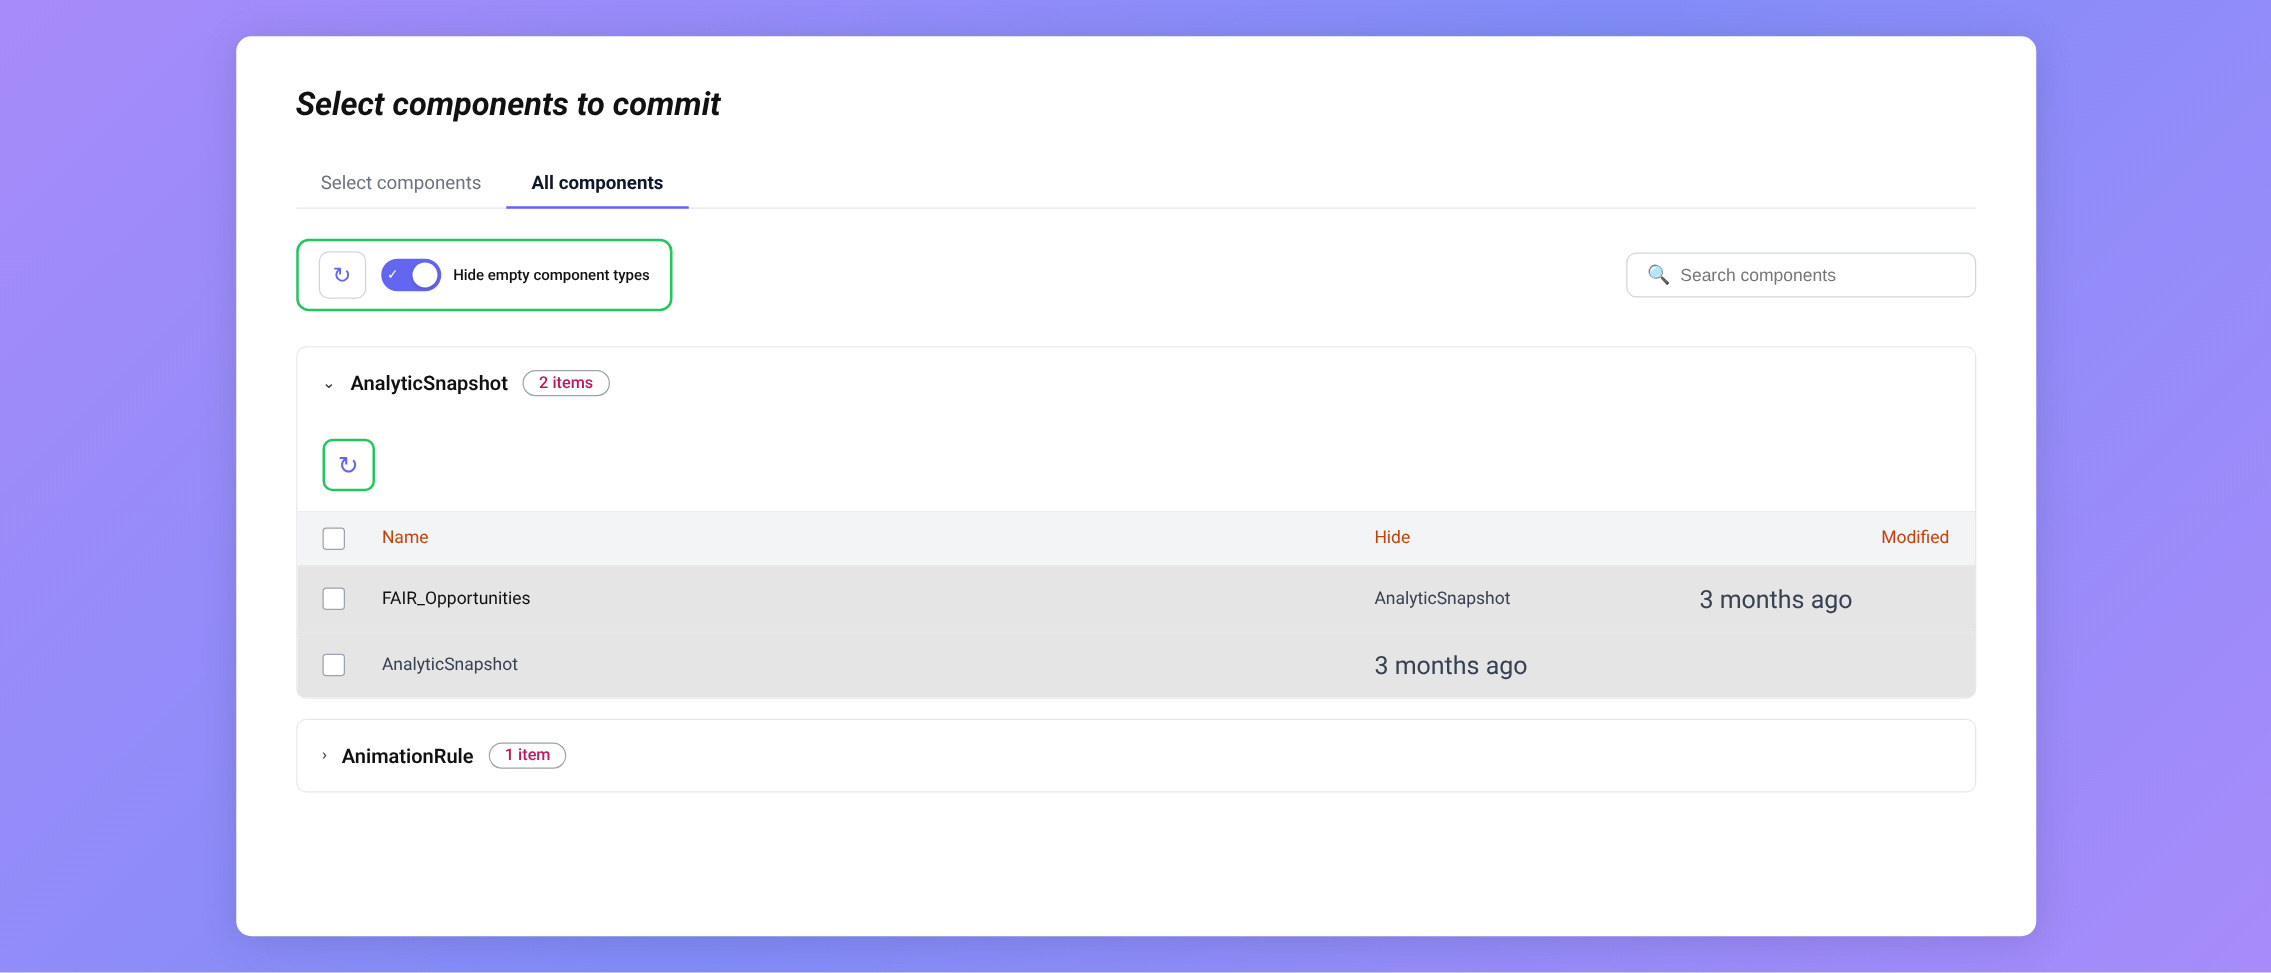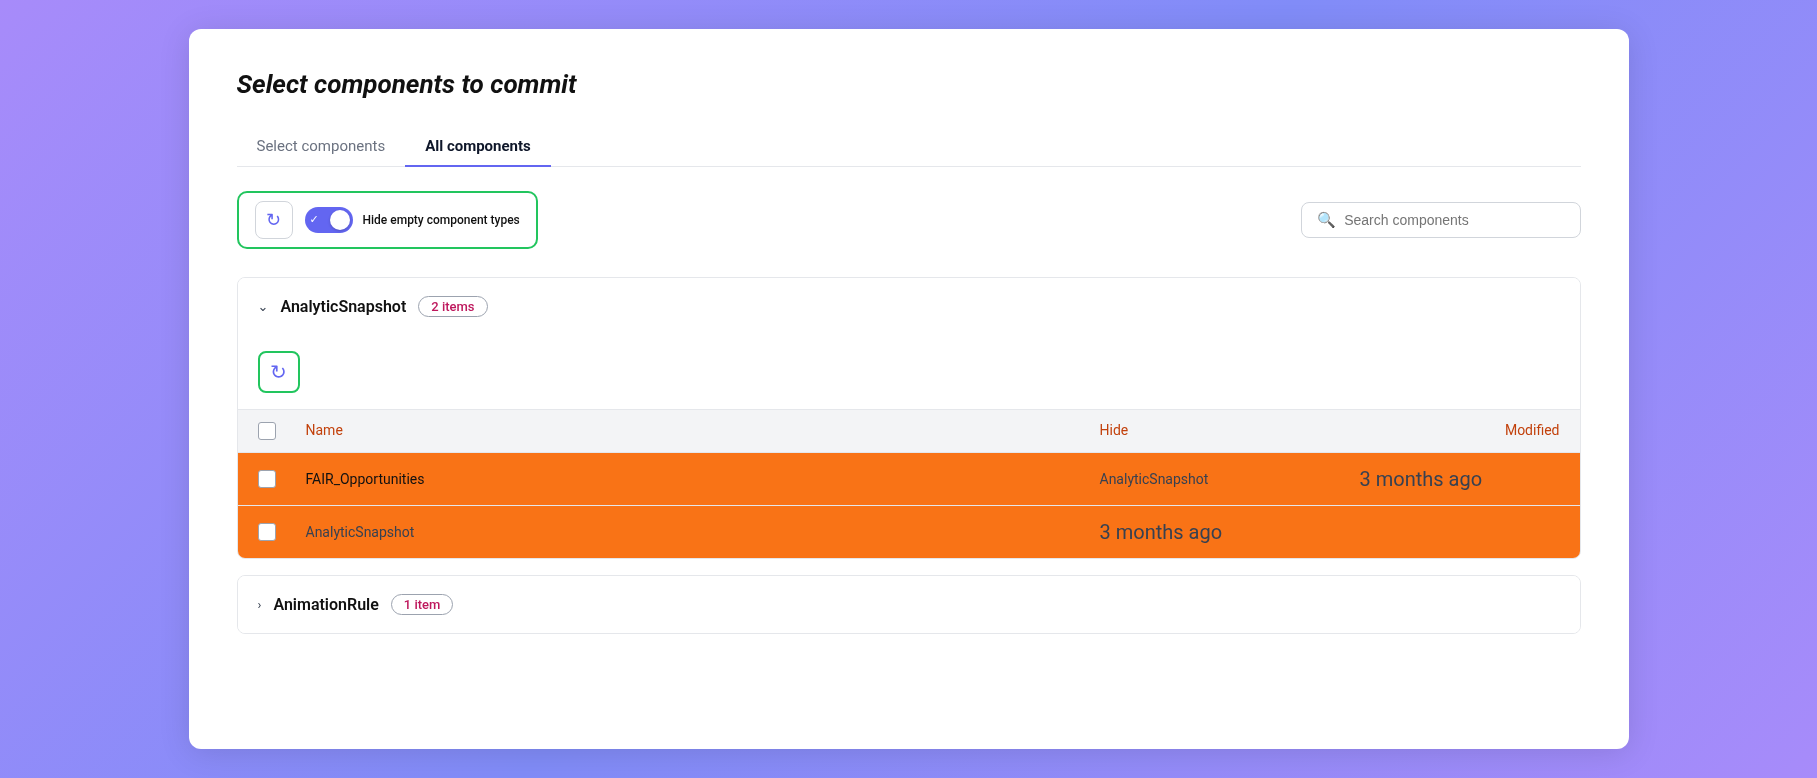--- a/index.html
+++ b/index.html
@@ -193,21 +193,21 @@
       font-size: 14px;
       font-weight: 400;
       color: #c2410c;
     }
     .table-row {
       display: grid;
       grid-template-columns: 48px 1fr 260px 200px;
       padding: 14px 20px;
       border-bottom: 1px solid #e5e7eb;
       align-items: center;
-      background: #f97316;
+      background: #e5e5e5;
     }
     .table-row:last-child {
       border-bottom: none;
     }
     .checkbox {
       width: 18px;
       height: 18px;
       border: 1.5px solid #9ca3af;
       border-radius: 3px;
       background: #fff;

